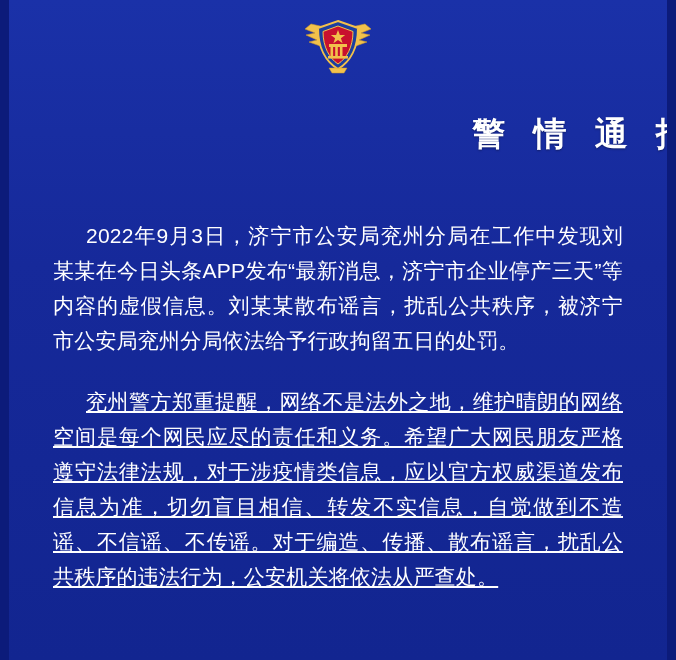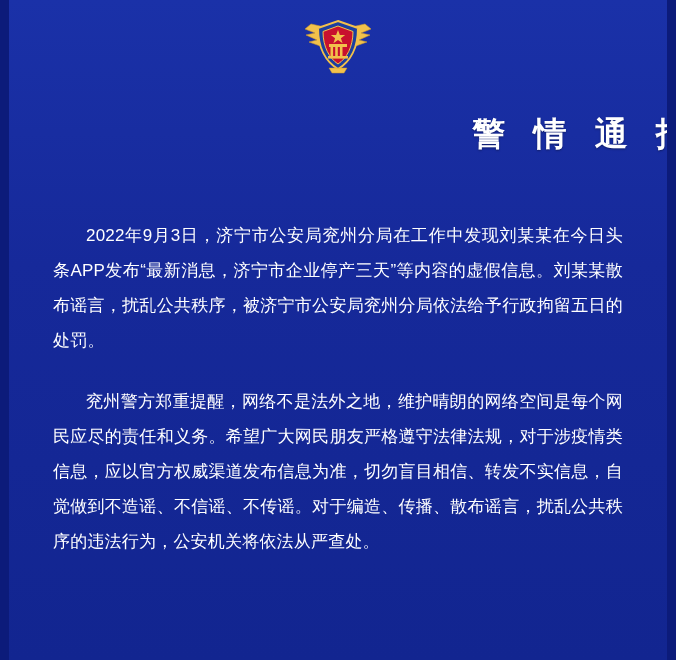--- a/index.html
+++ b/index.html
@@ -60,30 +60,30 @@
 
   
   .body-block {
     position: absolute;
     top: 218px;
     left: 44px;
     right: 44px;
   }
   .para {
     color: #ffffff;
-    font-size: 17px;
+    font-size: 21px;
     line-height: 35px;
     text-align: justify;
     text-justify: inter-ideograph;
     text-indent: 33px;
     margin: 0 0 26px 0;
     font-family: "Liberation Sans", "DejaVu Sans", sans-serif;
     letter-spacing: 0.2px;
   }
-  .para:last-child { margin-bottom: 0; }
+  .para:last-child { margin-bottom: 0; text-decoration: underline; }
 
   
   .sign {
     position: absolute;
     right: 47px;
     color: #ffffff;
     font-size: 16.5px;
     letter-spacing: 0.5px;
     text-align: right;
   }

